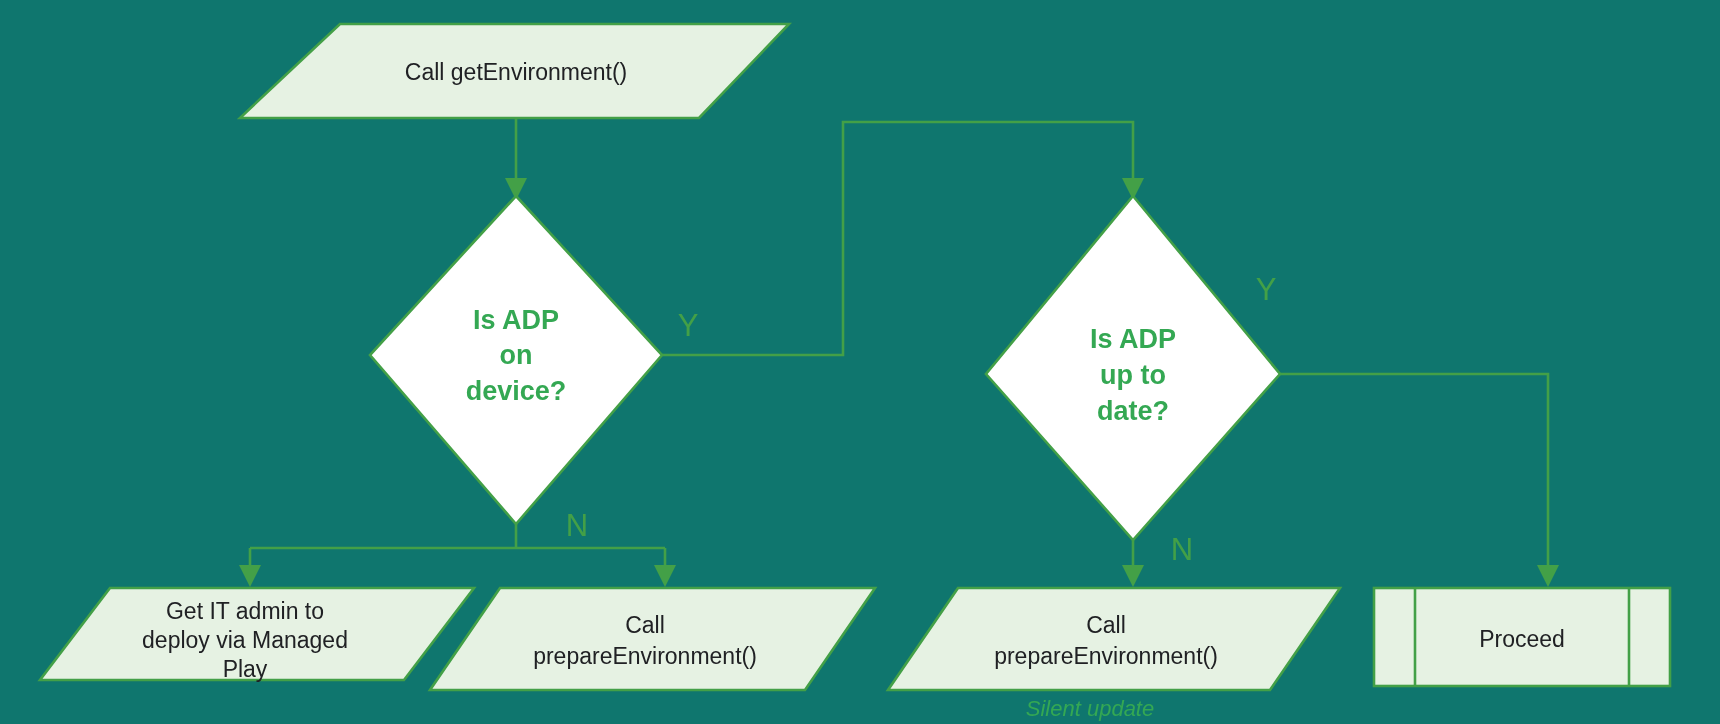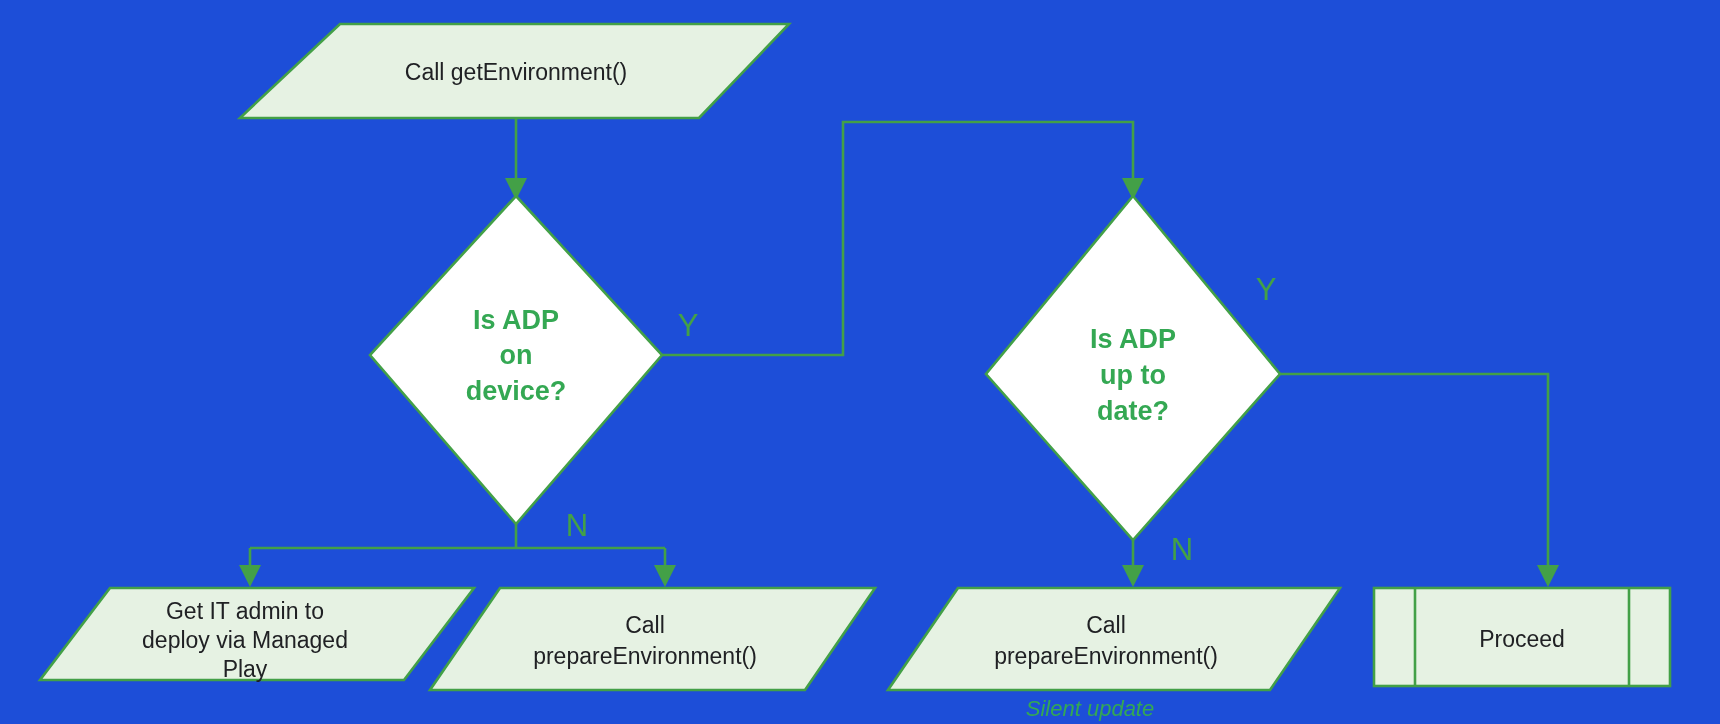--- a/index.html
+++ b/index.html
@@ -10,21 +10,21 @@
   body {
     width: 1720px;
     height: 724px;
     font-family: "Liberation Sans", sans-serif;
     overflow: hidden;
   }
   #flow-root {
     position: relative;
     width: 1720px;
     height: 724px;
-    background: #1d4ed8;
+    background: #0f766e;
   }
   svg#flow-svg {
     display: block;
     width: 1720px;
     height: 724px;
   }
   .shape-fill {
     fill: #e6f2e3;
     stroke: #43a047;
     stroke-width: 2.6;

